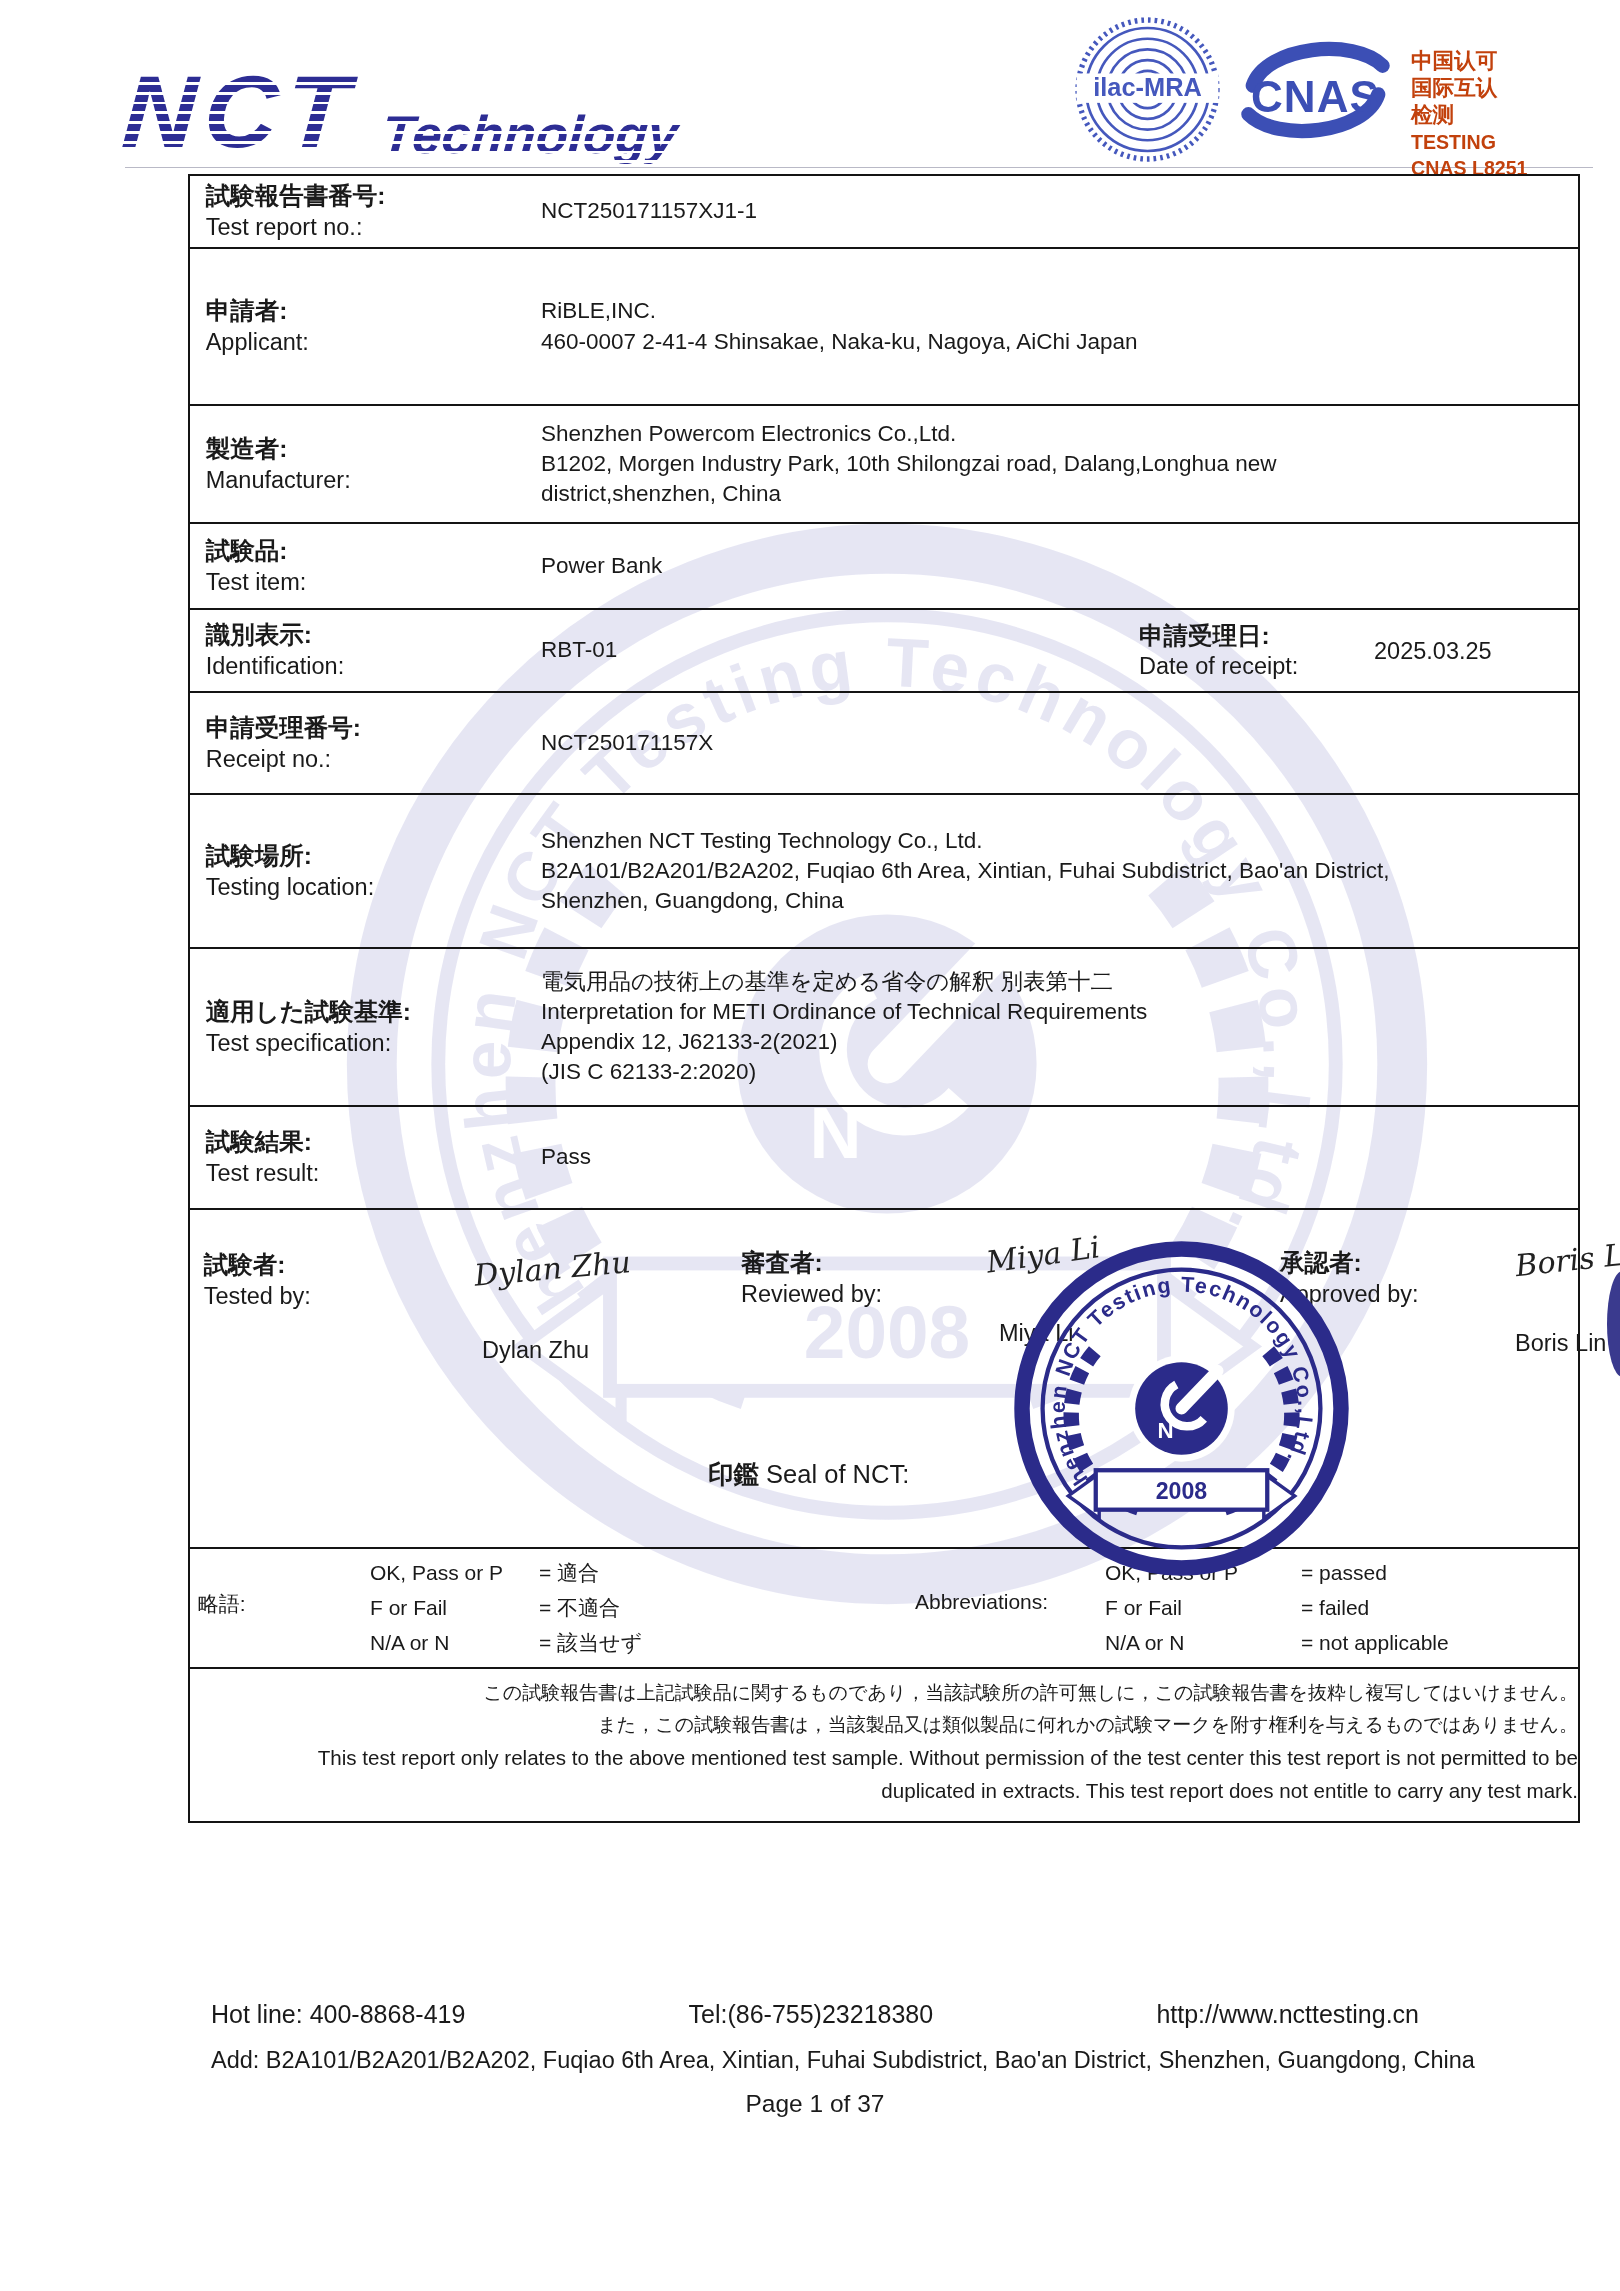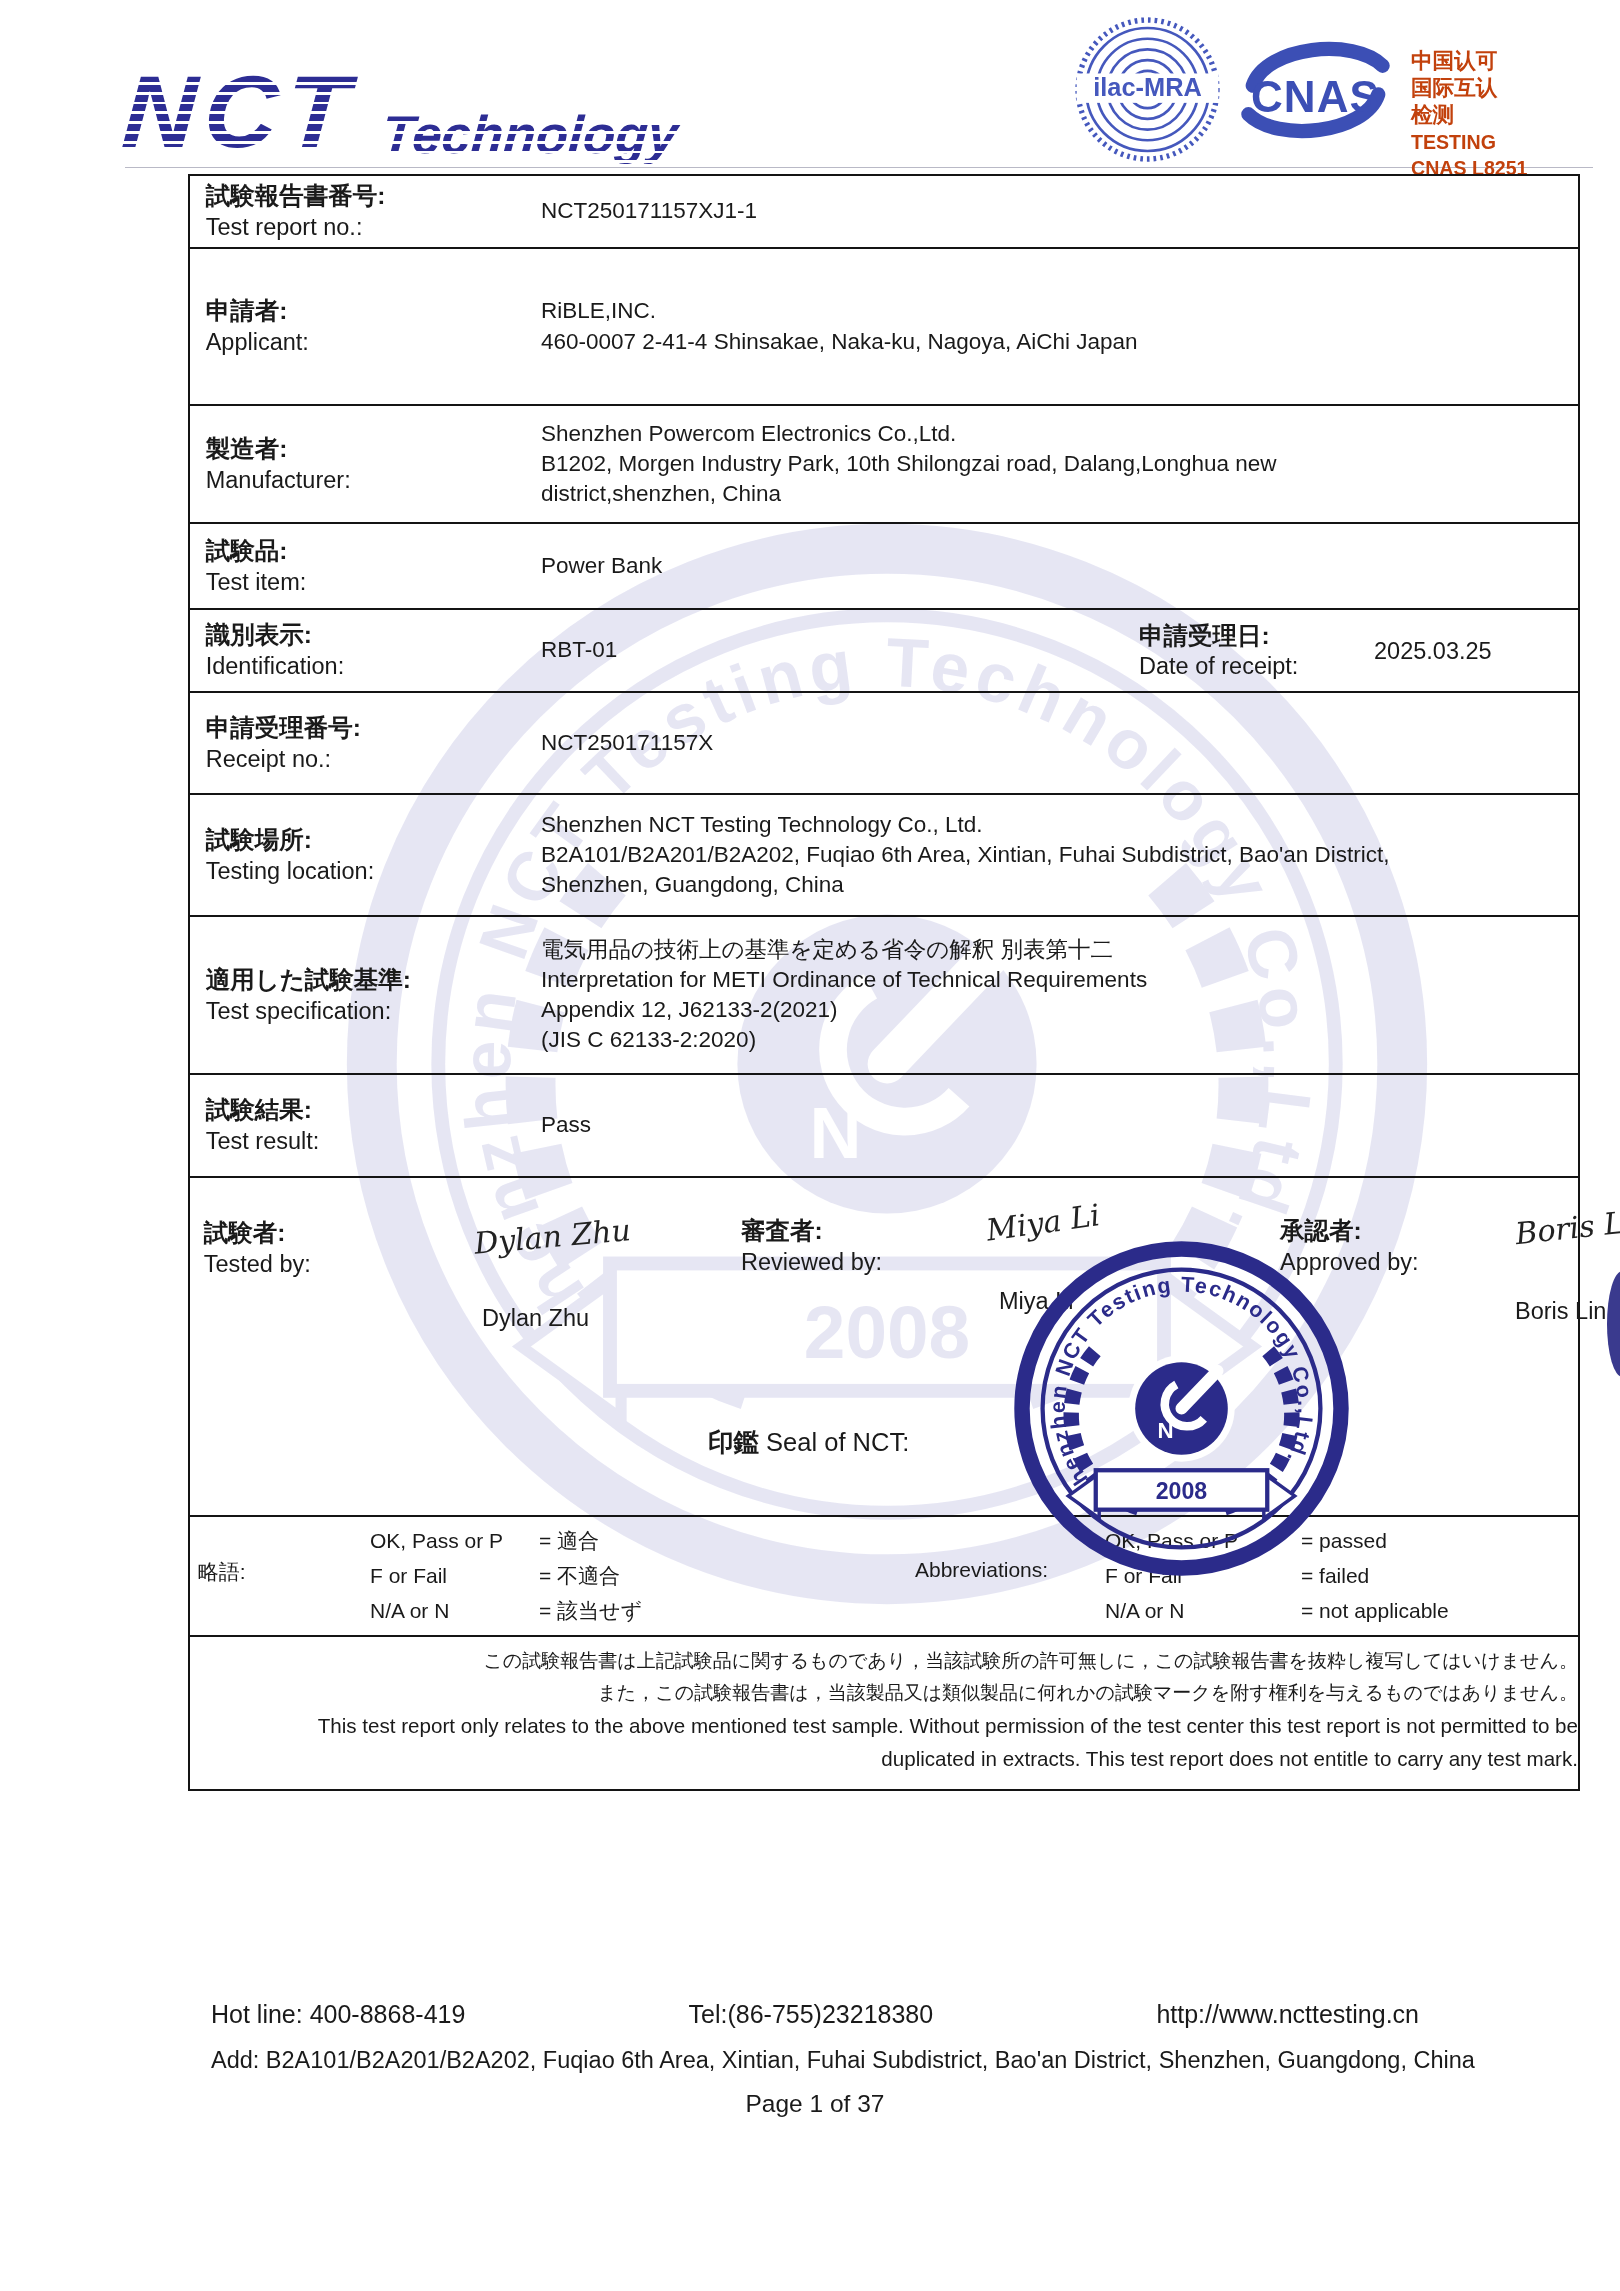--- a/index.html
+++ b/index.html
@@ -177,21 +177,21 @@
     </div>
 
     <div class="row" style="height:102px">
       <div class="lbl">
         <span class="jp">申請受理番号:</span>
         <span class="en">Receipt no.:</span>
       </div>
       <div class="val">NCT250171157X</div>
     </div>
 
-    <div class="row" style="height:122px">
+    <div class="row" style="height:154px">
       <div class="lbl">
         <span class="jp">試験場所:</span>
         <span class="en">Testing location:</span>
       </div>
       <div class="val">
         <span>Shenzhen NCT Testing Technology Co., Ltd.</span>
         <span>B2A101/B2A201/B2A202, Fuqiao 6th Area, Xintian, Fuhai Subdistrict, Bao'an District,</span>
         <span>Shenzhen, Guangdong, China</span>
       </div>
     </div>

